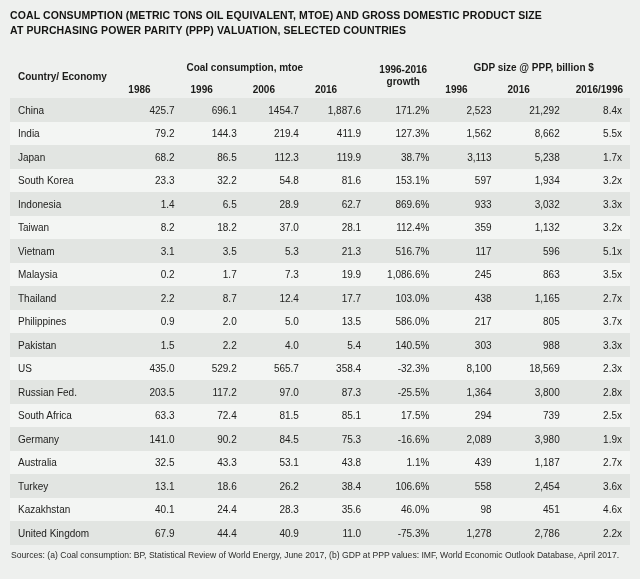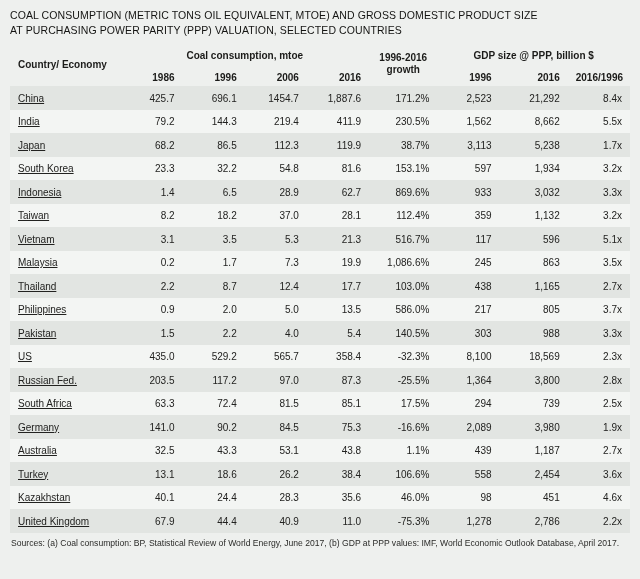--- a/index.html
+++ b/index.html
@@ -9,26 +9,26 @@
     color: #222220;
   }
   .page {
     width: 640px;
     height: 579px;
     background: #eef0ee;
     padding: 8px 10px 4px 10px;
     overflow: hidden;
   }
   .title {
-    font-weight: normal;
+    font-weight: bold;
     font-size: 10.5px;
     line-height: 1.45;
     color: #141412;
     letter-spacing: 0.1px;
-    margin-bottom: 4px;
+    margin-bottom: 16px;
   }
   table {
     width: 100%;
     border-collapse: collapse;
     table-layout: fixed;
     font-size: 10px;
   }
   th, td {
     padding: 0 8px;
     vertical-align: middle;
@@ -36,23 +36,23 @@
   }
   thead th { font-weight: bold; color: #1b1b19; }
   tr.group-row th { height: 26px; vertical-align: middle; }
   tr.group-row th.group-h { text-align: center; margin-top: 32px; }
   tr.group-row th.country-h { text-align: left; vertical-align: middle; }
   tr.group-row th.growth-h {
     text-align: center;
     line-height: 1.25;
     vertical-align: middle;
   }
-  tr.years-row th { height: 18px; text-align: right; }
+  tr.years-row th { height: 18px; text-align: left; }
   tbody td { height: 23.5px; }
-  td.country { text-align: left; color: #26262  4; text-decoration: underline; }
+  td.country { text-align: left; color: #26262  4; }
   td.country, th.country-h { text-align: left; }
   td.num, th.num { text-align: right; }
   tbody tr:nth-child(odd)  { background: #e2e5e2; }
   tbody tr:nth-child(even) { background: #f3f5f3; }
   .source {
     font-size: 8.6px;
     color: #2b2b29;
     padding-top: 5px;
     padding-left: 1px;
   }
@@ -114,21 +114,21 @@
           <td class="num">2,523</td>
           <td class="num">21,292</td>
           <td class="num">8.4x</td>
         </tr>
         <tr>
           <td class="country">India</td>
           <td class="num">79.2</td>
           <td class="num">144.3</td>
           <td class="num">219.4</td>
           <td class="num">411.9</td>
-          <td class="num">230.5%</td>
+          <td class="num">127.3%</td>
           <td class="num">1,562</td>
           <td class="num">8,662</td>
           <td class="num">5.5x</td>
         </tr>
         <tr>
           <td class="country">Japan</td>
           <td class="num">68.2</td>
           <td class="num">86.5</td>
           <td class="num">112.3</td>
           <td class="num">119.9</td>

